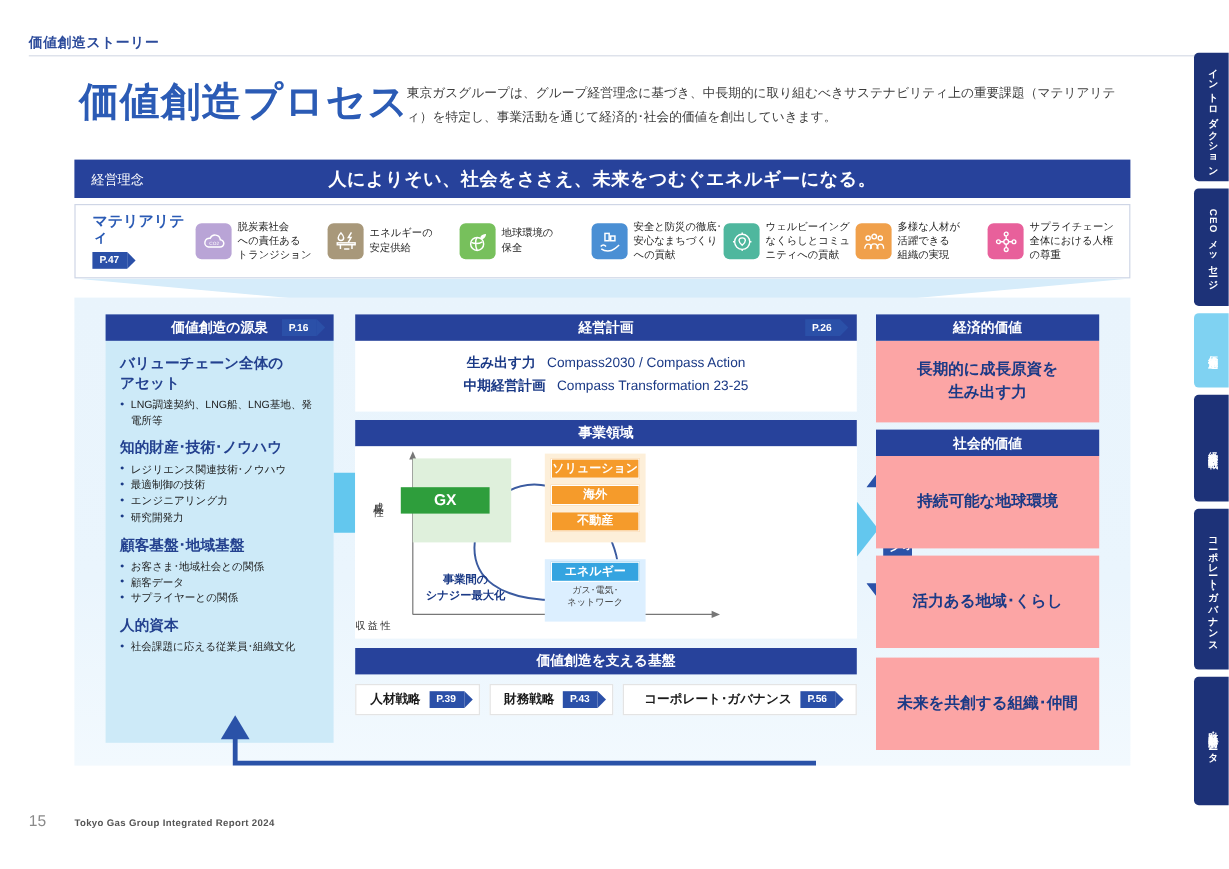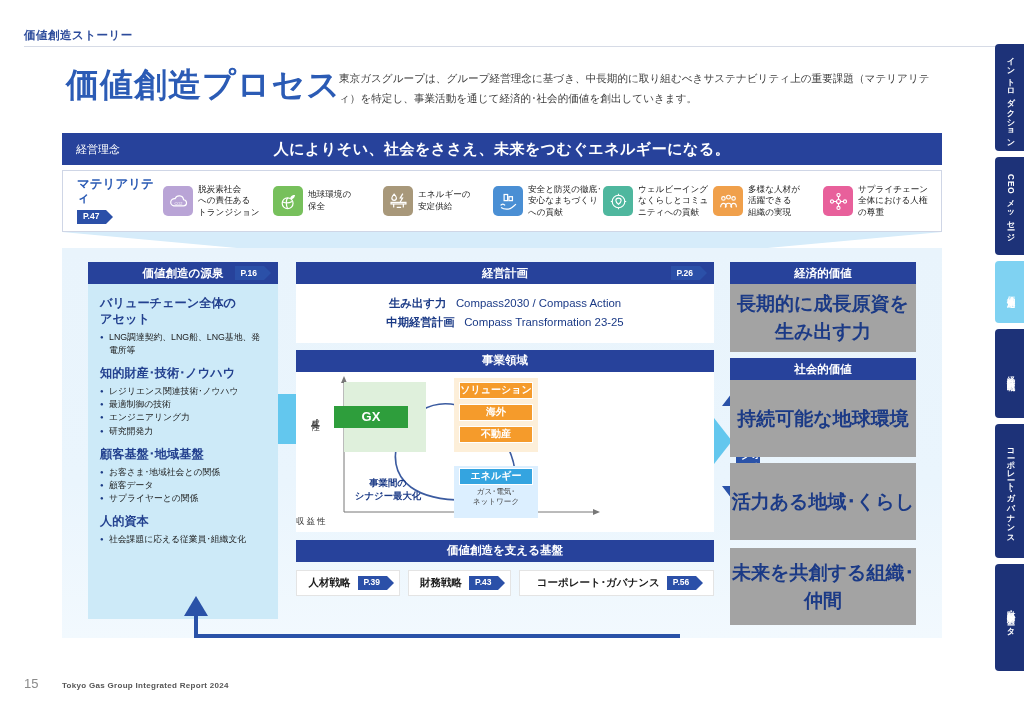--- a/index.html
+++ b/index.html
@@ -148,22 +148,22 @@
   .found-card {
     background: #fff; height: 26px; display: flex; align-items: center; justify-content: center;
     gap: 7px; flex: 1 1 auto; border: 1px solid #e4e4e4;
   }
   .found-card .fc-lbl { font-size: 10.5px; font-weight: bold; color: #1a1a1a; }
   .found-card .pagetag { margin: 0; }
 
   
   .col-right { position: absolute; left: 730px; top: 262px; width: 186px; }
   .val-body {
-    background: #a3a3a3; display: flex; align-items: center; justify-content: center;
-    text-align: center; font-size: 19px; font-weight: bold; color: #1b3a86; line-height: 1.45;
+    background: #fca5a5; display: flex; align-items: center; justify-content: center;
+    text-align: center; font-size: 13px; font-weight: bold; color: #1b3a86; line-height: 1.45;
   }
   .val-body.h1 { height: 68px; }
   .val-body.h2 { height: 77px; }
   .rspace { height: 6px; }
   .left-notch {
     position: absolute; left: 714px; top: 418px; width: 18px; height: 46px;
   }
 
   
   .loop { position: absolute; left: 150px; top: 590px; width: 530px; height: 60px; }
@@ -206,39 +206,39 @@
         <div class="mat-item">
           <div class="mat-ico" style="background: rgb(185, 164, 214);">
             <svg viewBox="0 0 24 24" fill="none" stroke="#fff" stroke-width="1.4">
               <path d="M6.5 17h11a3.5 3.5 0 0 0 .3-7 5 5 0 0 0-9.6-1.3A3.6 3.6 0 0 0 6.5 17z"></path>
               <text x="12" y="15.5" font-size="4.5" fill="#fff" stroke="none" text-anchor="middle">CO2</text>
             </svg>
           </div>
           <div class="mat-lbl">脱炭素社会<br>への責任ある<br>トランジション</div>
         </div>
         <div class="mat-item">
-          <div class="mat-ico" style="background: rgb(119, 192, 92);">
-            <svg viewBox="0 0 24 24" fill="none" stroke="#fff" stroke-width="1.4">
-              <circle cx="11" cy="14" r="6.2"></circle>
-              <path d="M5.5 12.5c3 1.5 7 1.5 10.5-.5M11 7.8c-2 2.5-2 8 0 12.4"></path>
-              <path d="M14 7.5c1.5-2.5 4-3 5.5-2.8-.2 2-1.3 4.3-3.6 4.8-1 .2-1.6-.5-1.9-2z" fill="#fff" stroke="none"></path>
-            </svg>
-          </div>
-          <div class="mat-lbl">地球環境の<br>保全</div>
-        </div>
-        <div class="mat-item">
           <div class="mat-ico" style="background: rgb(168, 152, 122);">
             <svg viewBox="0 0 24 24" fill="none" stroke="#fff" stroke-width="1.4">
               <path d="M7 3.5c1.8 2 2.6 3.4 2.6 4.6A2.6 2.6 0 0 1 7 10.7 2.6 2.6 0 0 1 4.4 8.1C4.4 6.9 5.2 5.5 7 3.5z"></path>
               <path d="M17 3l-3 5h2.6l-2.6 4.6"></path>
               <rect x="3.5" y="13" width="17" height="1.8"></rect>
               <path d="M6.5 14.8v4M17.5 14.8v4M10 18.8h5"></path>
             </svg>
           </div>
           <div class="mat-lbl">エネルギーの<br>安定供給</div>
+        </div>
+        <div class="mat-item">
+          <div class="mat-ico" style="background: rgb(119, 192, 92);">
+            <svg viewBox="0 0 24 24" fill="none" stroke="#fff" stroke-width="1.4">
+              <circle cx="11" cy="14" r="6.2"></circle>
+              <path d="M5.5 12.5c3 1.5 7 1.5 10.5-.5M11 7.8c-2 2.5-2 8 0 12.4"></path>
+              <path d="M14 7.5c1.5-2.5 4-3 5.5-2.8-.2 2-1.3 4.3-3.6 4.8-1 .2-1.6-.5-1.9-2z" fill="#fff" stroke="none"></path>
+            </svg>
+          </div>
+          <div class="mat-lbl">地球環境の<br>保全</div>
         </div>
         <div class="mat-item">
           <div class="mat-ico" style="background: rgb(74, 143, 212);">
             <svg viewBox="0 0 24 24" fill="none" stroke="#fff" stroke-width="1.4">
               <rect x="7" y="4" width="4" height="7"></rect>
               <rect x="12.5" y="6.5" width="4" height="4.5"></rect>
               <path d="M3 16.5c1.5-2 3.5-2 5 0"></path>
               <path d="M3.5 18.8c3.5 2.6 9 2.6 12.5 0 1.5-1.1 3-2.4 4.5-3.8"></path>
             </svg>
           </div>

